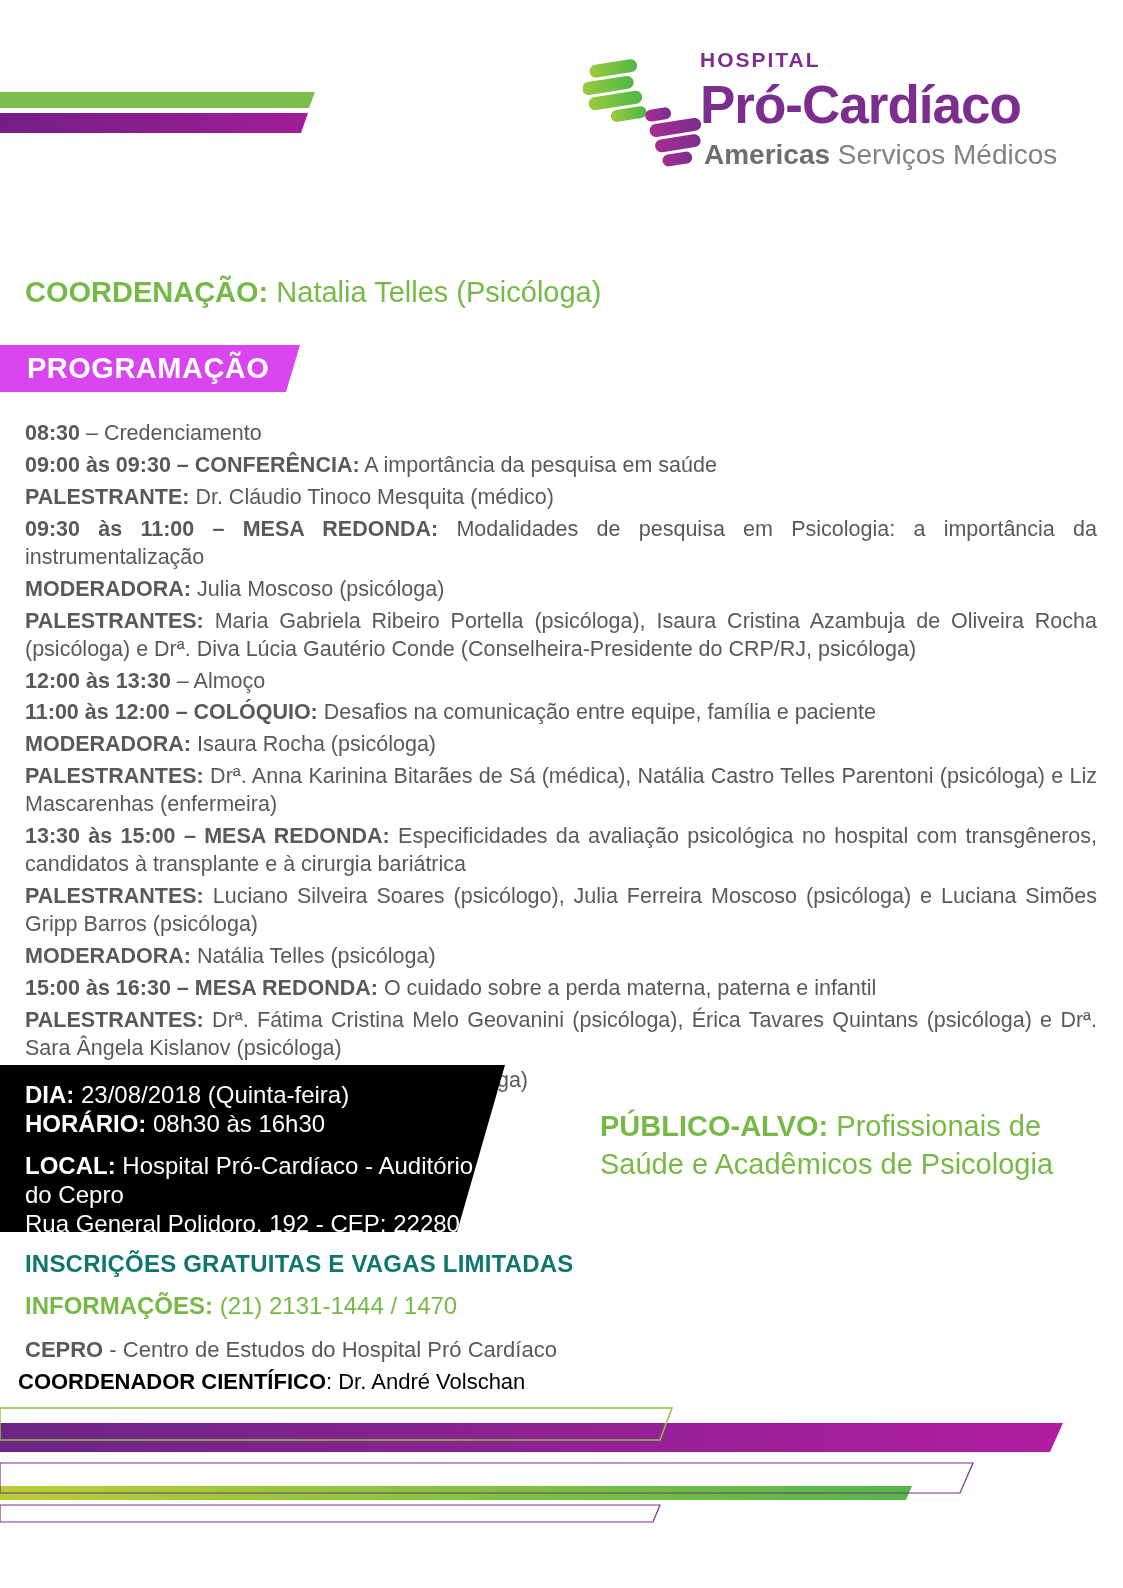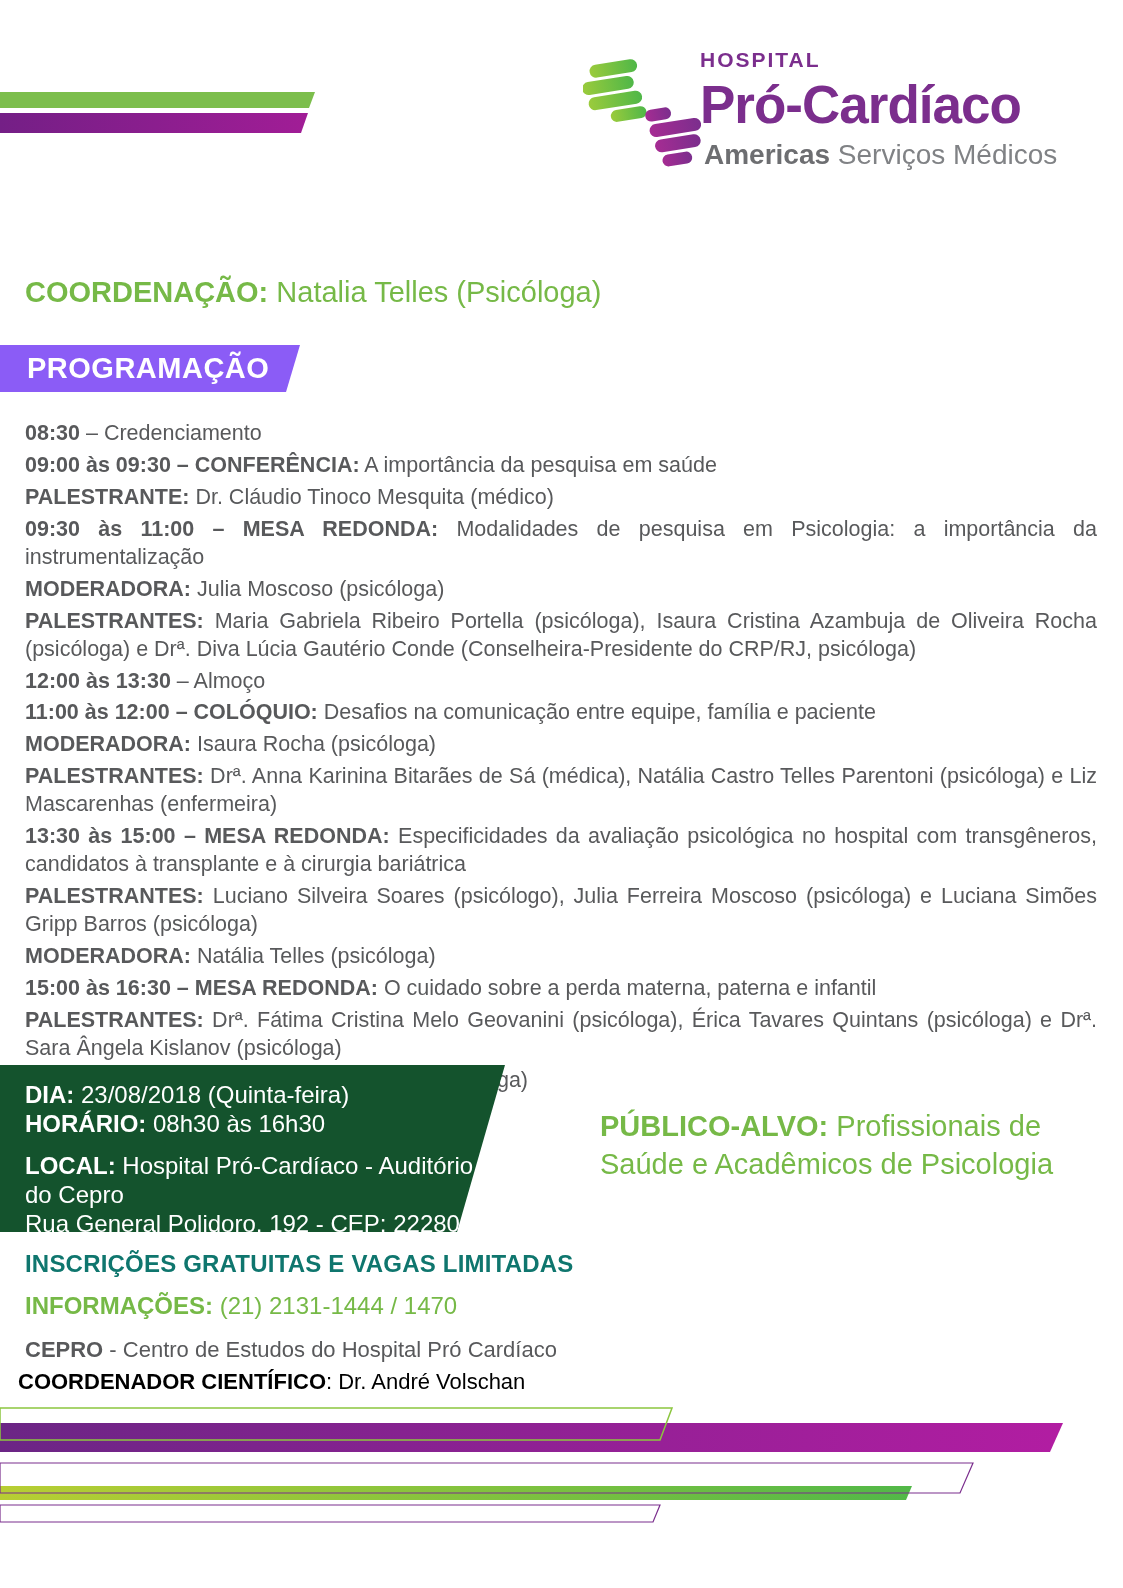--- a/index.html
+++ b/index.html
@@ -20,30 +20,30 @@
   .logo-hospital{font-size:21px;font-weight:bold;color:#7B2E8D;letter-spacing:2px;margin:2px 0 0 0;}
   .logo-brand{font-size:53px;font-weight:bold;color:#7B2E8D;letter-spacing:-1px;margin-top:2px;}
   .logo-americas{font-size:28px;color:#808285;margin:4px 0 0 4px;}
   .logo-americas b{color:#6D6E71;}
   
   .title{position:absolute;left:25px;top:206px;width:1075px;
     font-size:46px;font-weight:bold;color:#595A5C;letter-spacing:-1px;white-space:nowrap;}
   .coordenacao{position:absolute;left:25px;top:276px;font-size:29px;color:#76B947;}
   .coordenacao b{color:#76B947;}
   
-  .banner{position:absolute;left:0;top:345px;width:300px;height:47px;background:#8b5cf6;
+  .banner{position:absolute;left:0;top:345px;width:300px;height:47px;background:#d946ef;
     clip-path:polygon(0 0,100% 0,calc(100% - 14px) 100%,0 100%);
     color:#fff;font-size:29px;font-weight:bold;line-height:47px;padding-left:27px;
     box-sizing:border-box;letter-spacing:.5px;}
   
   .program{position:absolute;left:25px;top:420px;width:1072px;font-size:21.5px;line-height:1.3;}
   .program p{margin:0 0 4px 0;text-align:justify;}
   .program b{font-weight:bold;}
   
-  .info-box{position:absolute;left:0;top:1065px;width:505px;height:167px;background:#14532d;
+  .info-box{position:absolute;left:0;top:1065px;width:505px;height:167px;background:#000000;
     clip-path:polygon(0 0,100% 0,calc(100% - 48px) 100%,0 100%);
     color:#fff;font-size:24px;line-height:29px;padding:15px 0 0 25px;box-sizing:border-box;}
   .info-box .gap{height:13px;}
   
   .publico{position:absolute;left:600px;top:1108px;width:460px;font-size:29px;line-height:1.3;color:#76B947;}
   
   .inscricoes{position:absolute;left:25px;top:1250px;font-size:24px;font-weight:bold;color:#0f766e;letter-spacing:.2px;}
   .informacoes{position:absolute;left:25px;top:1292px;font-size:24px;color:#76B947;}
   .cepro{position:absolute;left:25px;top:1337px;font-size:22px;color:#58595B;}
   .coordenador{position:absolute;left:18px;top:1369px;font-size:22px;color:#000000;}

